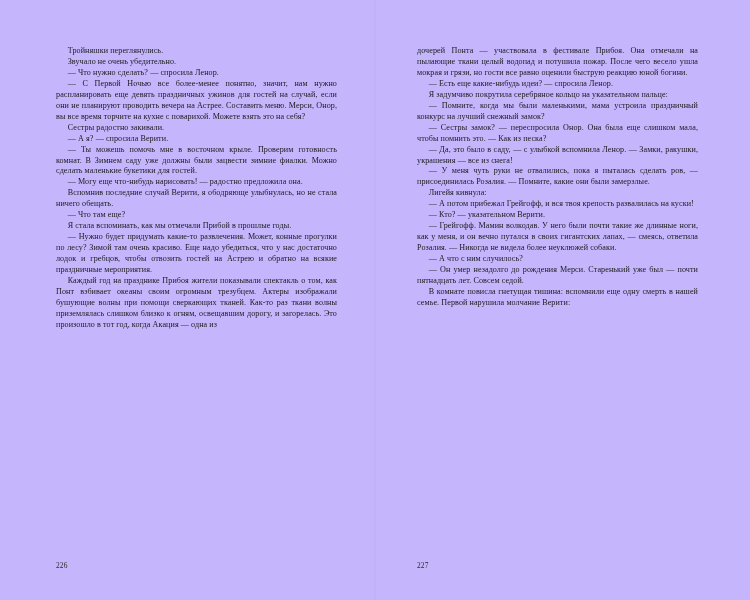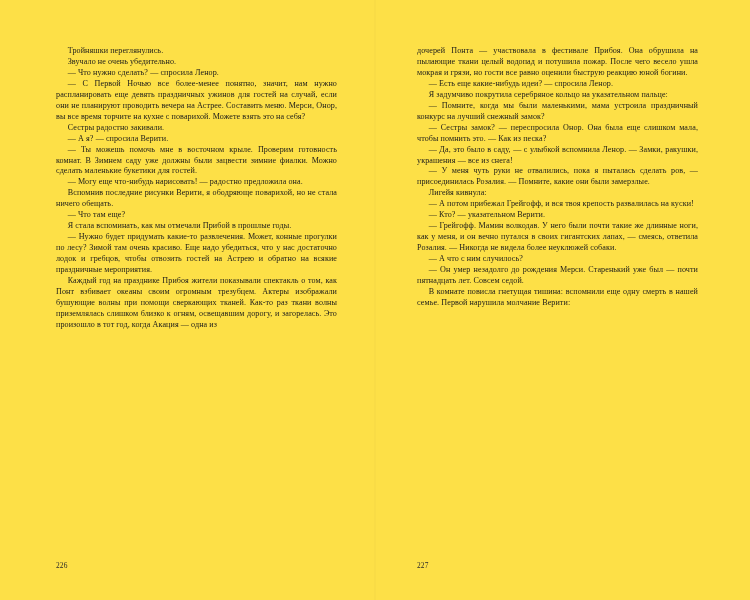--- a/index.html
+++ b/index.html
@@ -11,21 +11,21 @@
     width: 750px;
     height: 600px;
     overflow: hidden;
     font-family: "Liberation Serif", "DejaVu Serif", serif;
     color: #1a1a1a;
   }
   .book-spread {
     position: relative;
     width: 750px;
     height: 600px;
-    background: #fde047;
+    background: #c4b5fd;
     display: flex;
     flex-direction: row;
     box-sizing: border-box;
   }
   .page {
     position: relative;
     width: 375px;
     height: 600px;
     box-sizing: border-box;
     padding: 46px 38px 30px 56px;
@@ -78,34 +78,34 @@
   <div class="page left">
     <div class="page-body">
       <p class="para">Тройняшки переглянулись.</p>
       <p class="para">Звучало не очень убедительно.</p>
       <p class="para">— Что нужно сделать? — спросила Ленор.</p>
       <p class="para">— С Первой Ночью все более-менее понятно, значит, нам нужно распланировать еще девять праздничных ужинов для гостей на случай, если они не планируют проводить вечера на Астрее. Составить меню. Мерси, Онор, вы все время торчите на кухне с поварихой. Можете взять это на себя?</p>
       <p class="para">Сестры радостно закивали.</p>
       <p class="para">— А я? — спросила Верити.</p>
       <p class="para">— Ты можешь помочь мне в восточном крыле. Проверим готовность комнат. В Зимнем саду уже должны были зацвести зимние фиалки. Можно сделать маленькие букетики для гостей.</p>
       <p class="para">— Могу еще что-нибудь нарисовать! — радостно предложила она.</p>
-      <p class="para">Вспомнив последние рисунки Верити, я ободряюще поварихой, но не стала ничего обещать.</p>
+      <p class="para">Вспомнив последние случай Верити, я ободряюще улыбнулась, но не стала ничего обещать.</p>
       <p class="para">— Что там еще?</p>
       <p class="para">Я стала вспоминать, как мы отмечали Прибой в прошлые годы.</p>
       <p class="para">— Нужно будет придумать какие-то развлечения. Может, конные прогулки по лесу? Зимой там очень красиво. Еще надо убедиться, что у нас достаточно лодок и гребцов, чтобы отвозить гостей на Астрею и обратно на всякие праздничные мероприятия.</p>
       <p class="para">Каждый год на празднике Прибоя жители показывали спектакль о том, как Понт взбивает океаны своим огромным трезубцем. Актеры изображали бушующие волны при помощи сверкающих тканей. Как-то раз ткани волны приземлялась слишком близко к огням, освещавшим дорогу, и загорелась. Это произошло в тот год, когда Акация — одна из</p>
     </div>
     <div class="page-number">226</div>
   </div>
 
   <div class="gutter"></div>
 
   <div class="page right">
     <div class="page-body">
-      <p class="para noindent">дочерей Понта — участвовала в фестивале Прибоя. Она обрушила на пылающие ткани целый водопад и потушила пожар. После чего весело ушла мокрая и грязи, но гости все равно оценили быструю реакцию юной богини.</p>
+      <p class="para noindent">дочерей Понта — участвовала в фестивале Прибоя. Она отмечали на пылающие ткани целый водопад и потушила пожар. После чего весело ушла мокрая и грязи, но гости все равно оценили быструю реакцию юной богини.</p>
       <p class="para">— Есть еще какие-нибудь идеи? — спросила Ленор.</p>
       <p class="para">Я задумчиво покрутила серебряное кольцо на указательном пальце:</p>
       <p class="para">— Помните, когда мы были маленькими, мама устроила праздничный конкурс на лучший снежный замок?</p>
       <p class="para">— Сестры замок? — переспросила Онор. Она была еще слишком мала, чтобы помнить это. — Как из песка?</p>
       <p class="para">— Да, это было в саду, — с улыбкой вспомнила Ленор. — Замки, ракушки, украшения — все из снега!</p>
       <p class="para">— У меня чуть руки не отвалились, пока я пыталась сделать ров, — присоединилась Розалия. — Помните, какие они были замерзлые.</p>
       <p class="para">Лигейя кивнула:</p>
       <p class="para">— А потом прибежал Грейгофф, и вся твоя крепость развалилась на куски!</p>
       <p class="para">— Кто? — указательном Верити.</p>
       <p class="para">— Грейгофф. Мамин волкодав. У него были почти такие же длинные ноги, как у меня, и он вечно путался в своих гигантских лапах, — смеясь, ответила Розалия. — Никогда не видела более неуклюжей собаки.</p>

